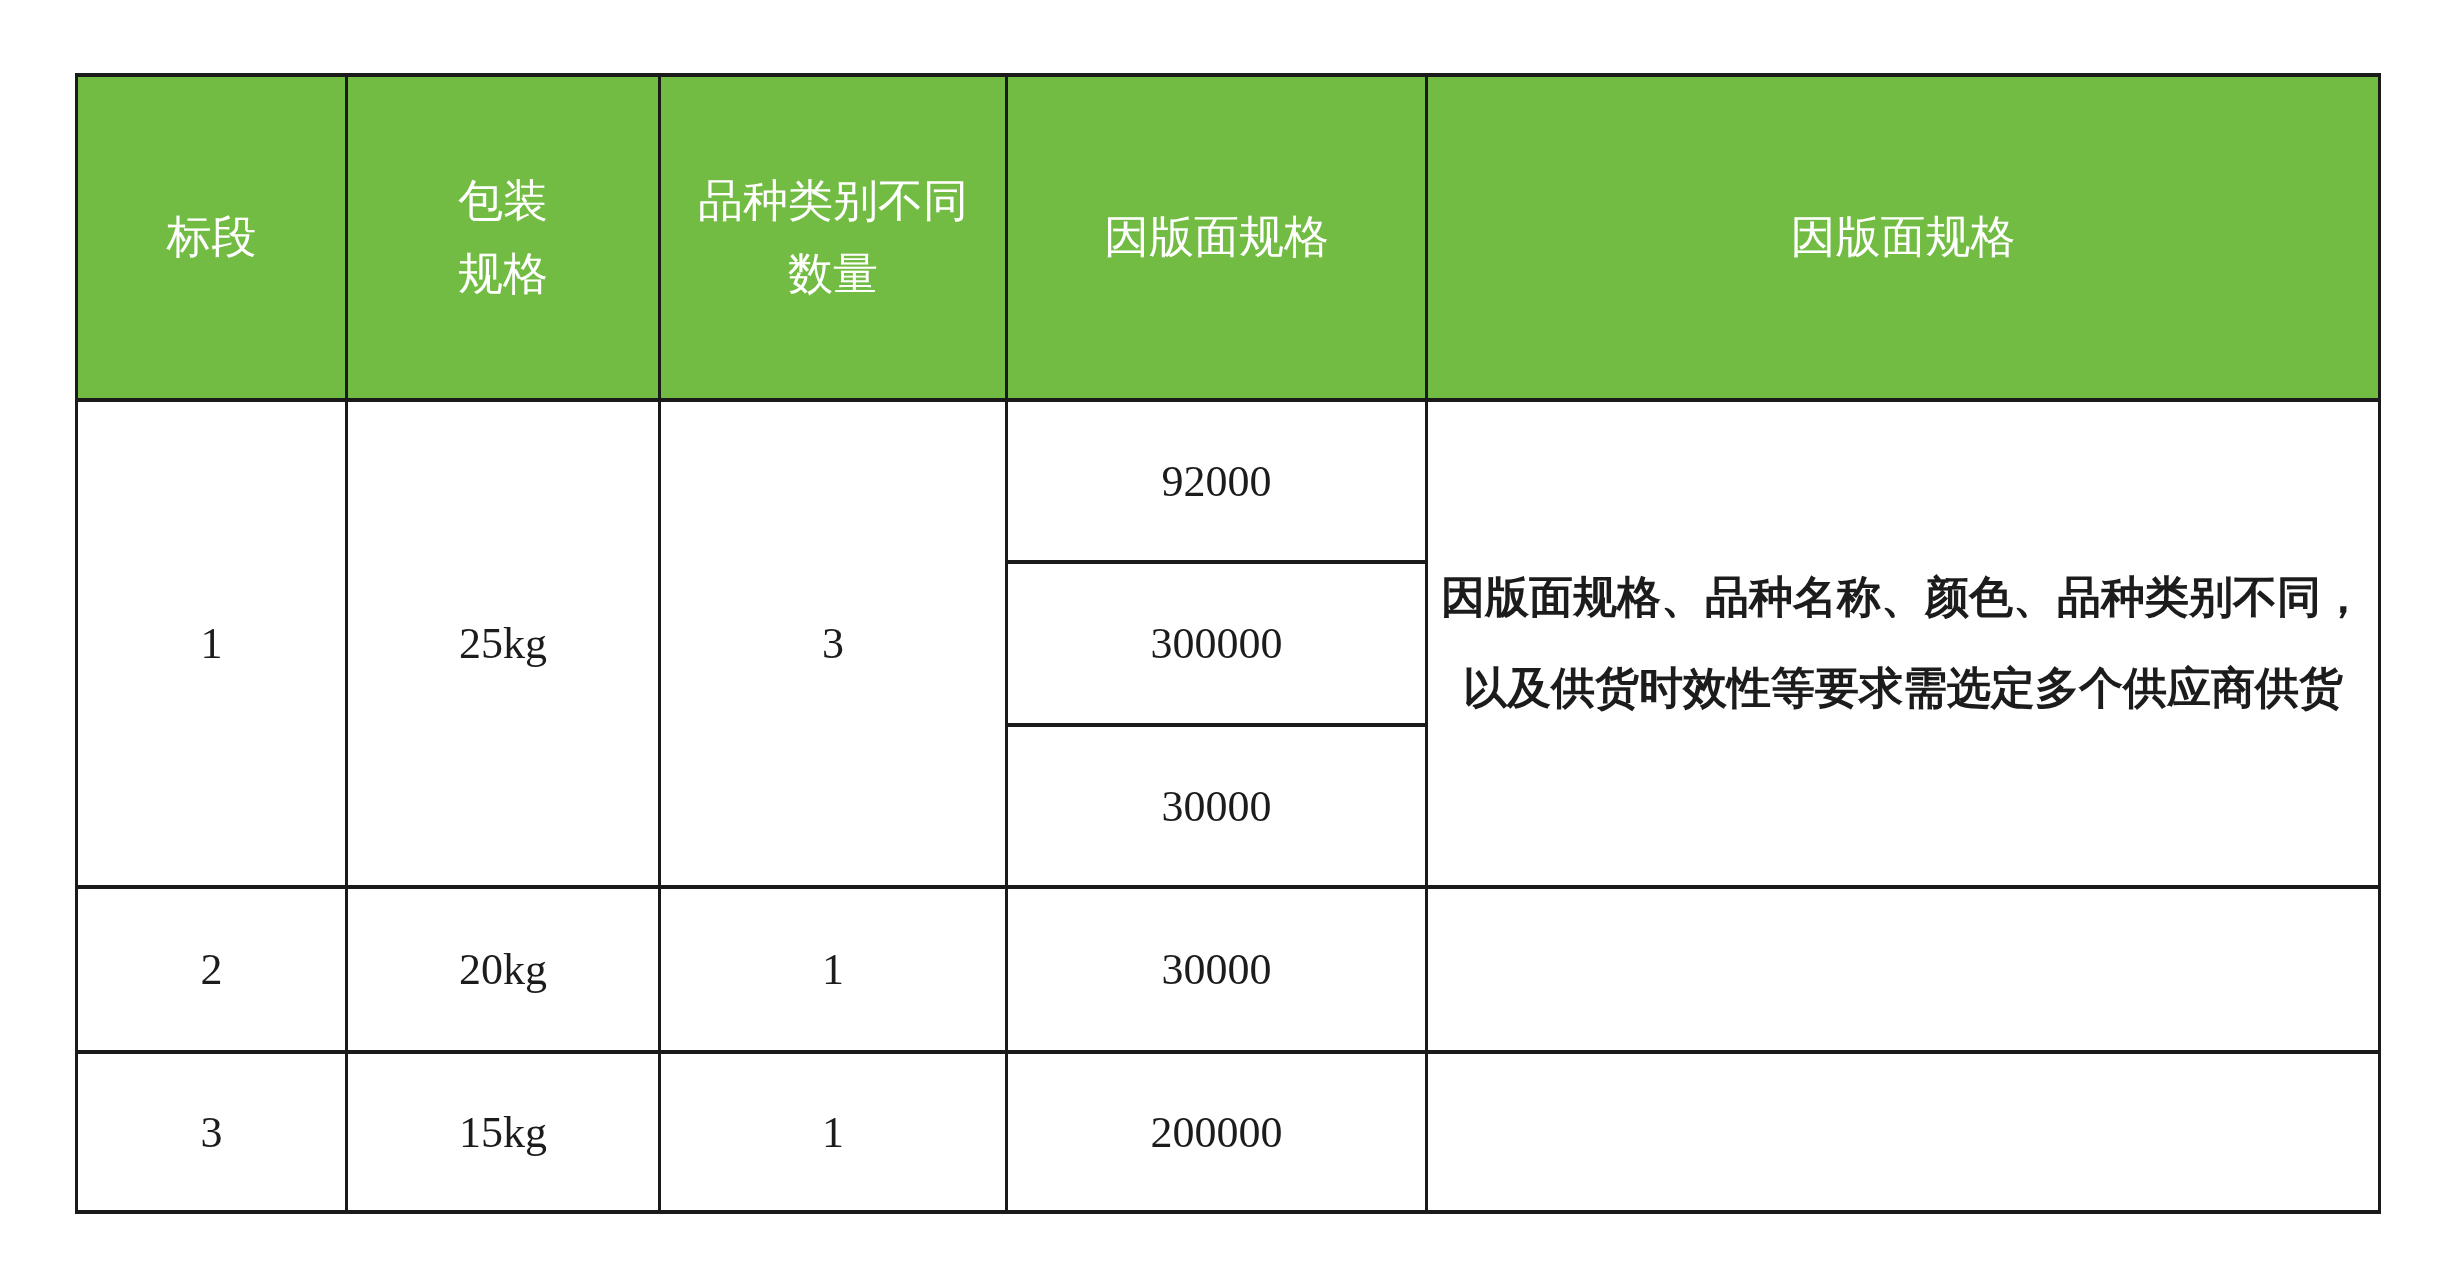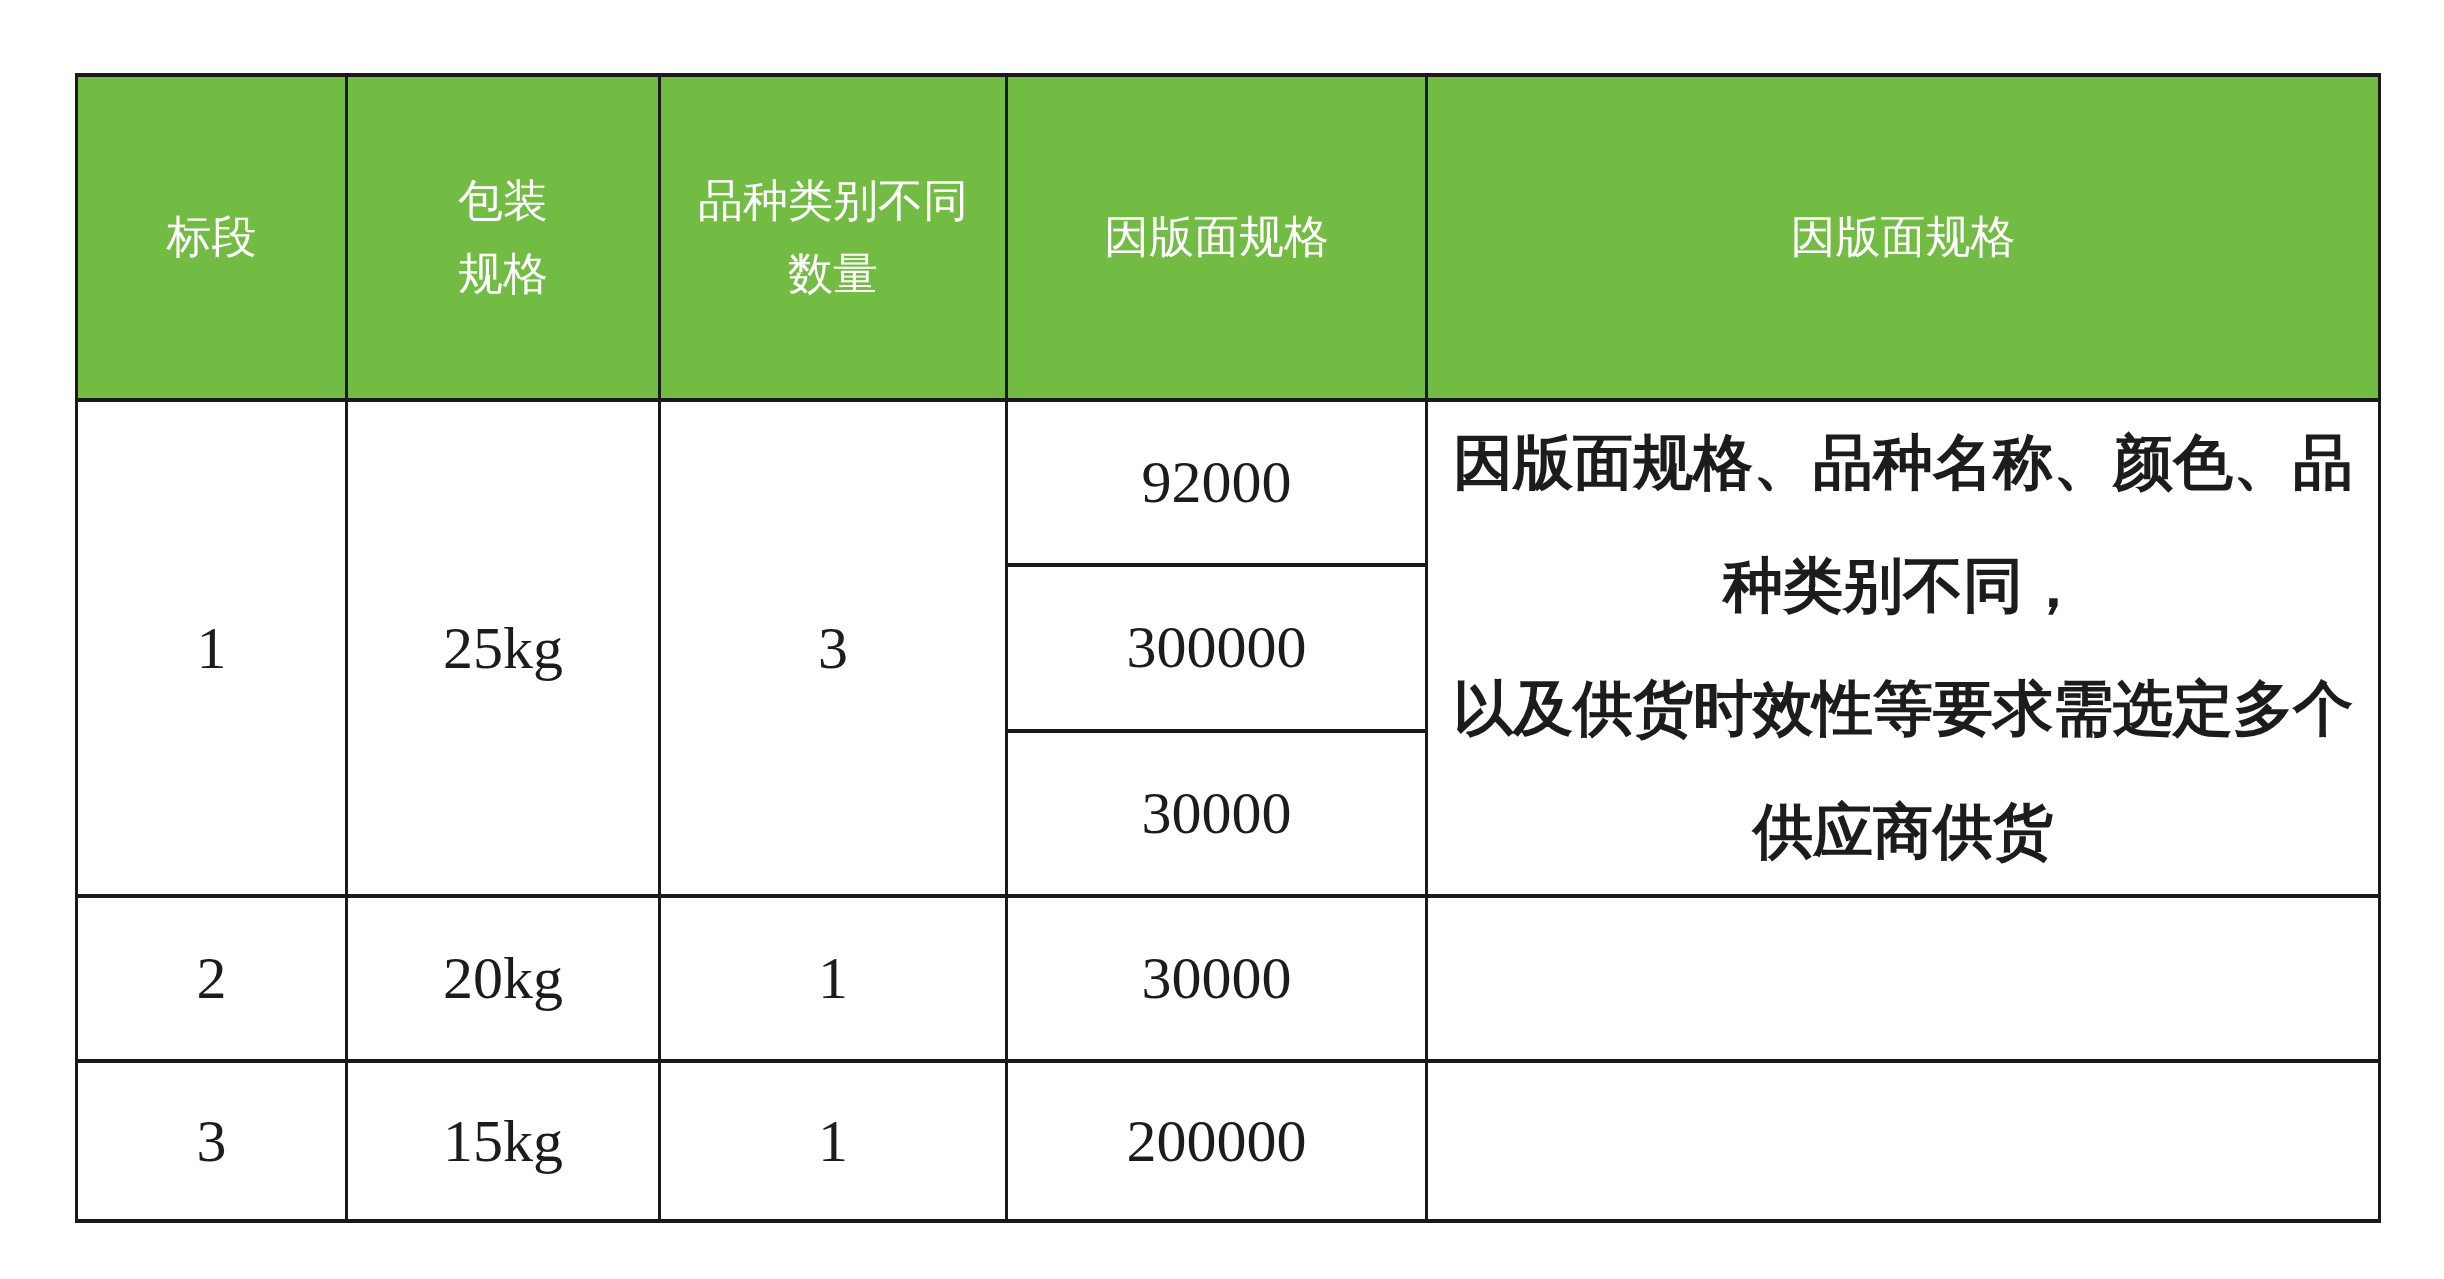--- a/index.html
+++ b/index.html
@@ -37,21 +37,21 @@
     color: var(--header-fg, #ffffff);
     font-size: 45px;
     font-weight: normal;
     line-height: 1.62;
     text-align: center;
     vertical-align: middle;
     white-space: pre-line;
   }
   table.doc-table td {
     color: var(--body-fg, #1c1c1c);
-    font-size: 60px;
+    font-size: 44px;
     text-align: center;
     vertical-align: middle;
     background: #ffffff;
   }
   
   tr.hdr  { height: 325px; }
   tr.r1a  { height: 162px; }
   tr.r1b  { height: 163px; }
   tr.r1c  { height: 162px; }
   tr.r2   { height: 165px; }

